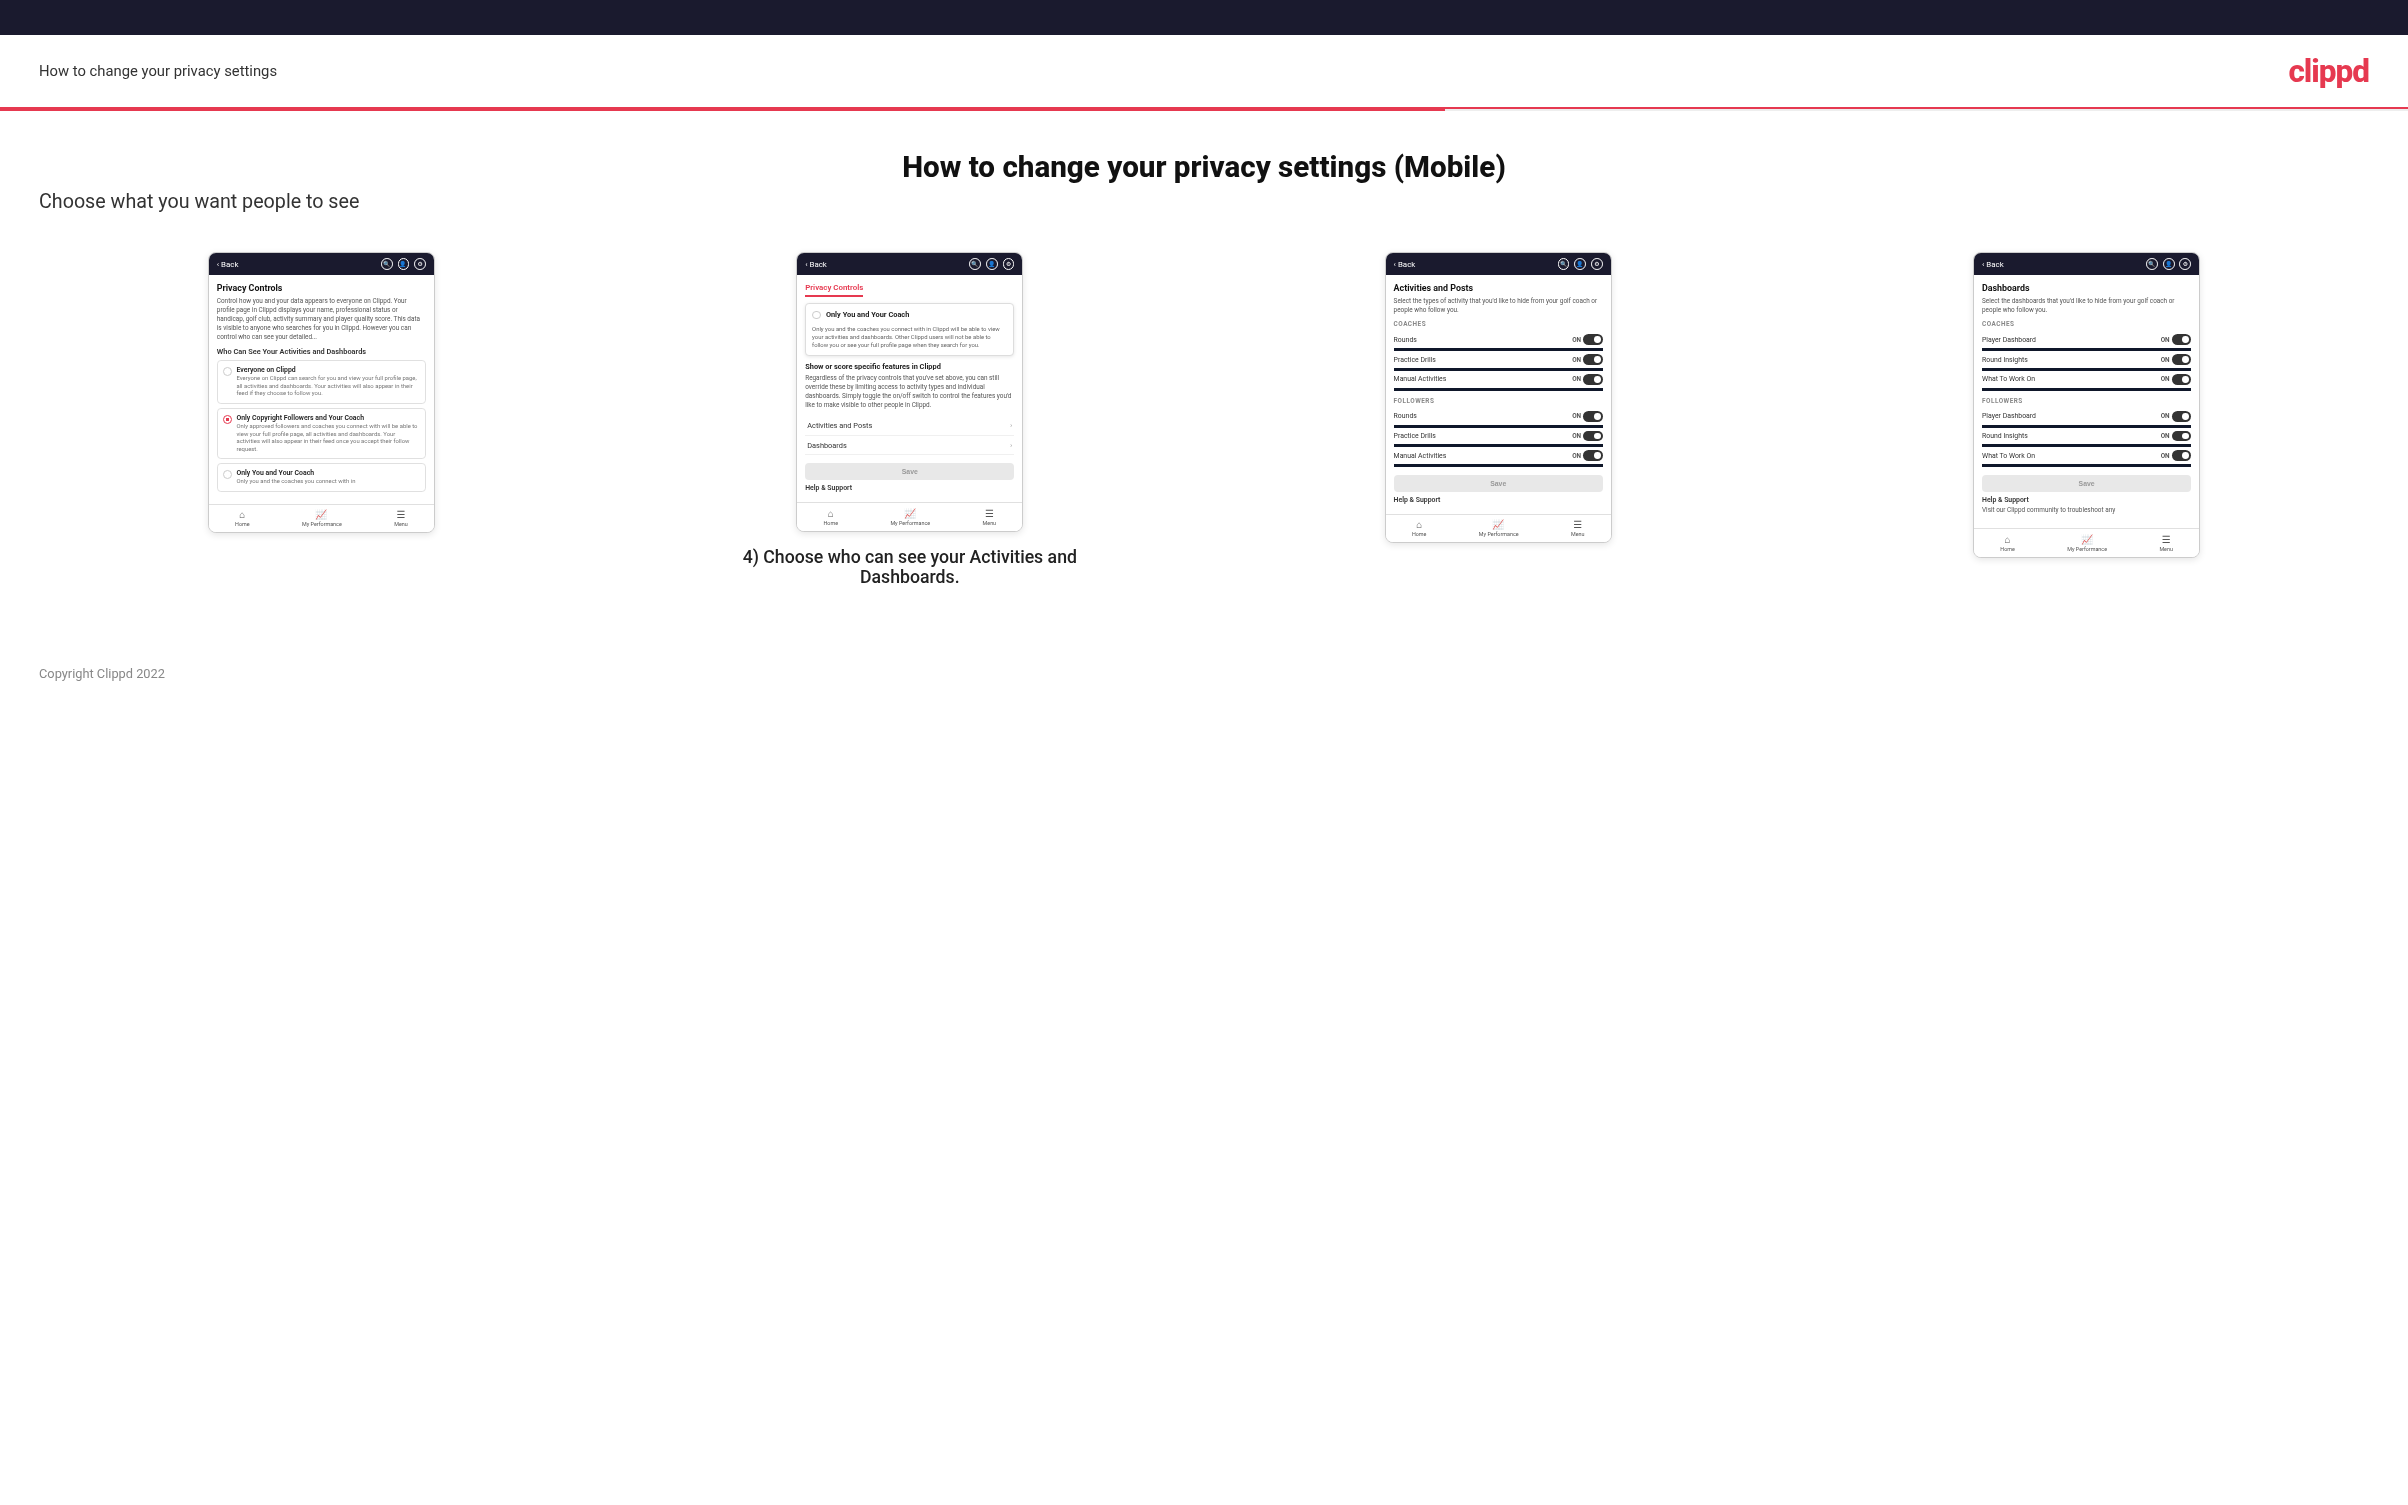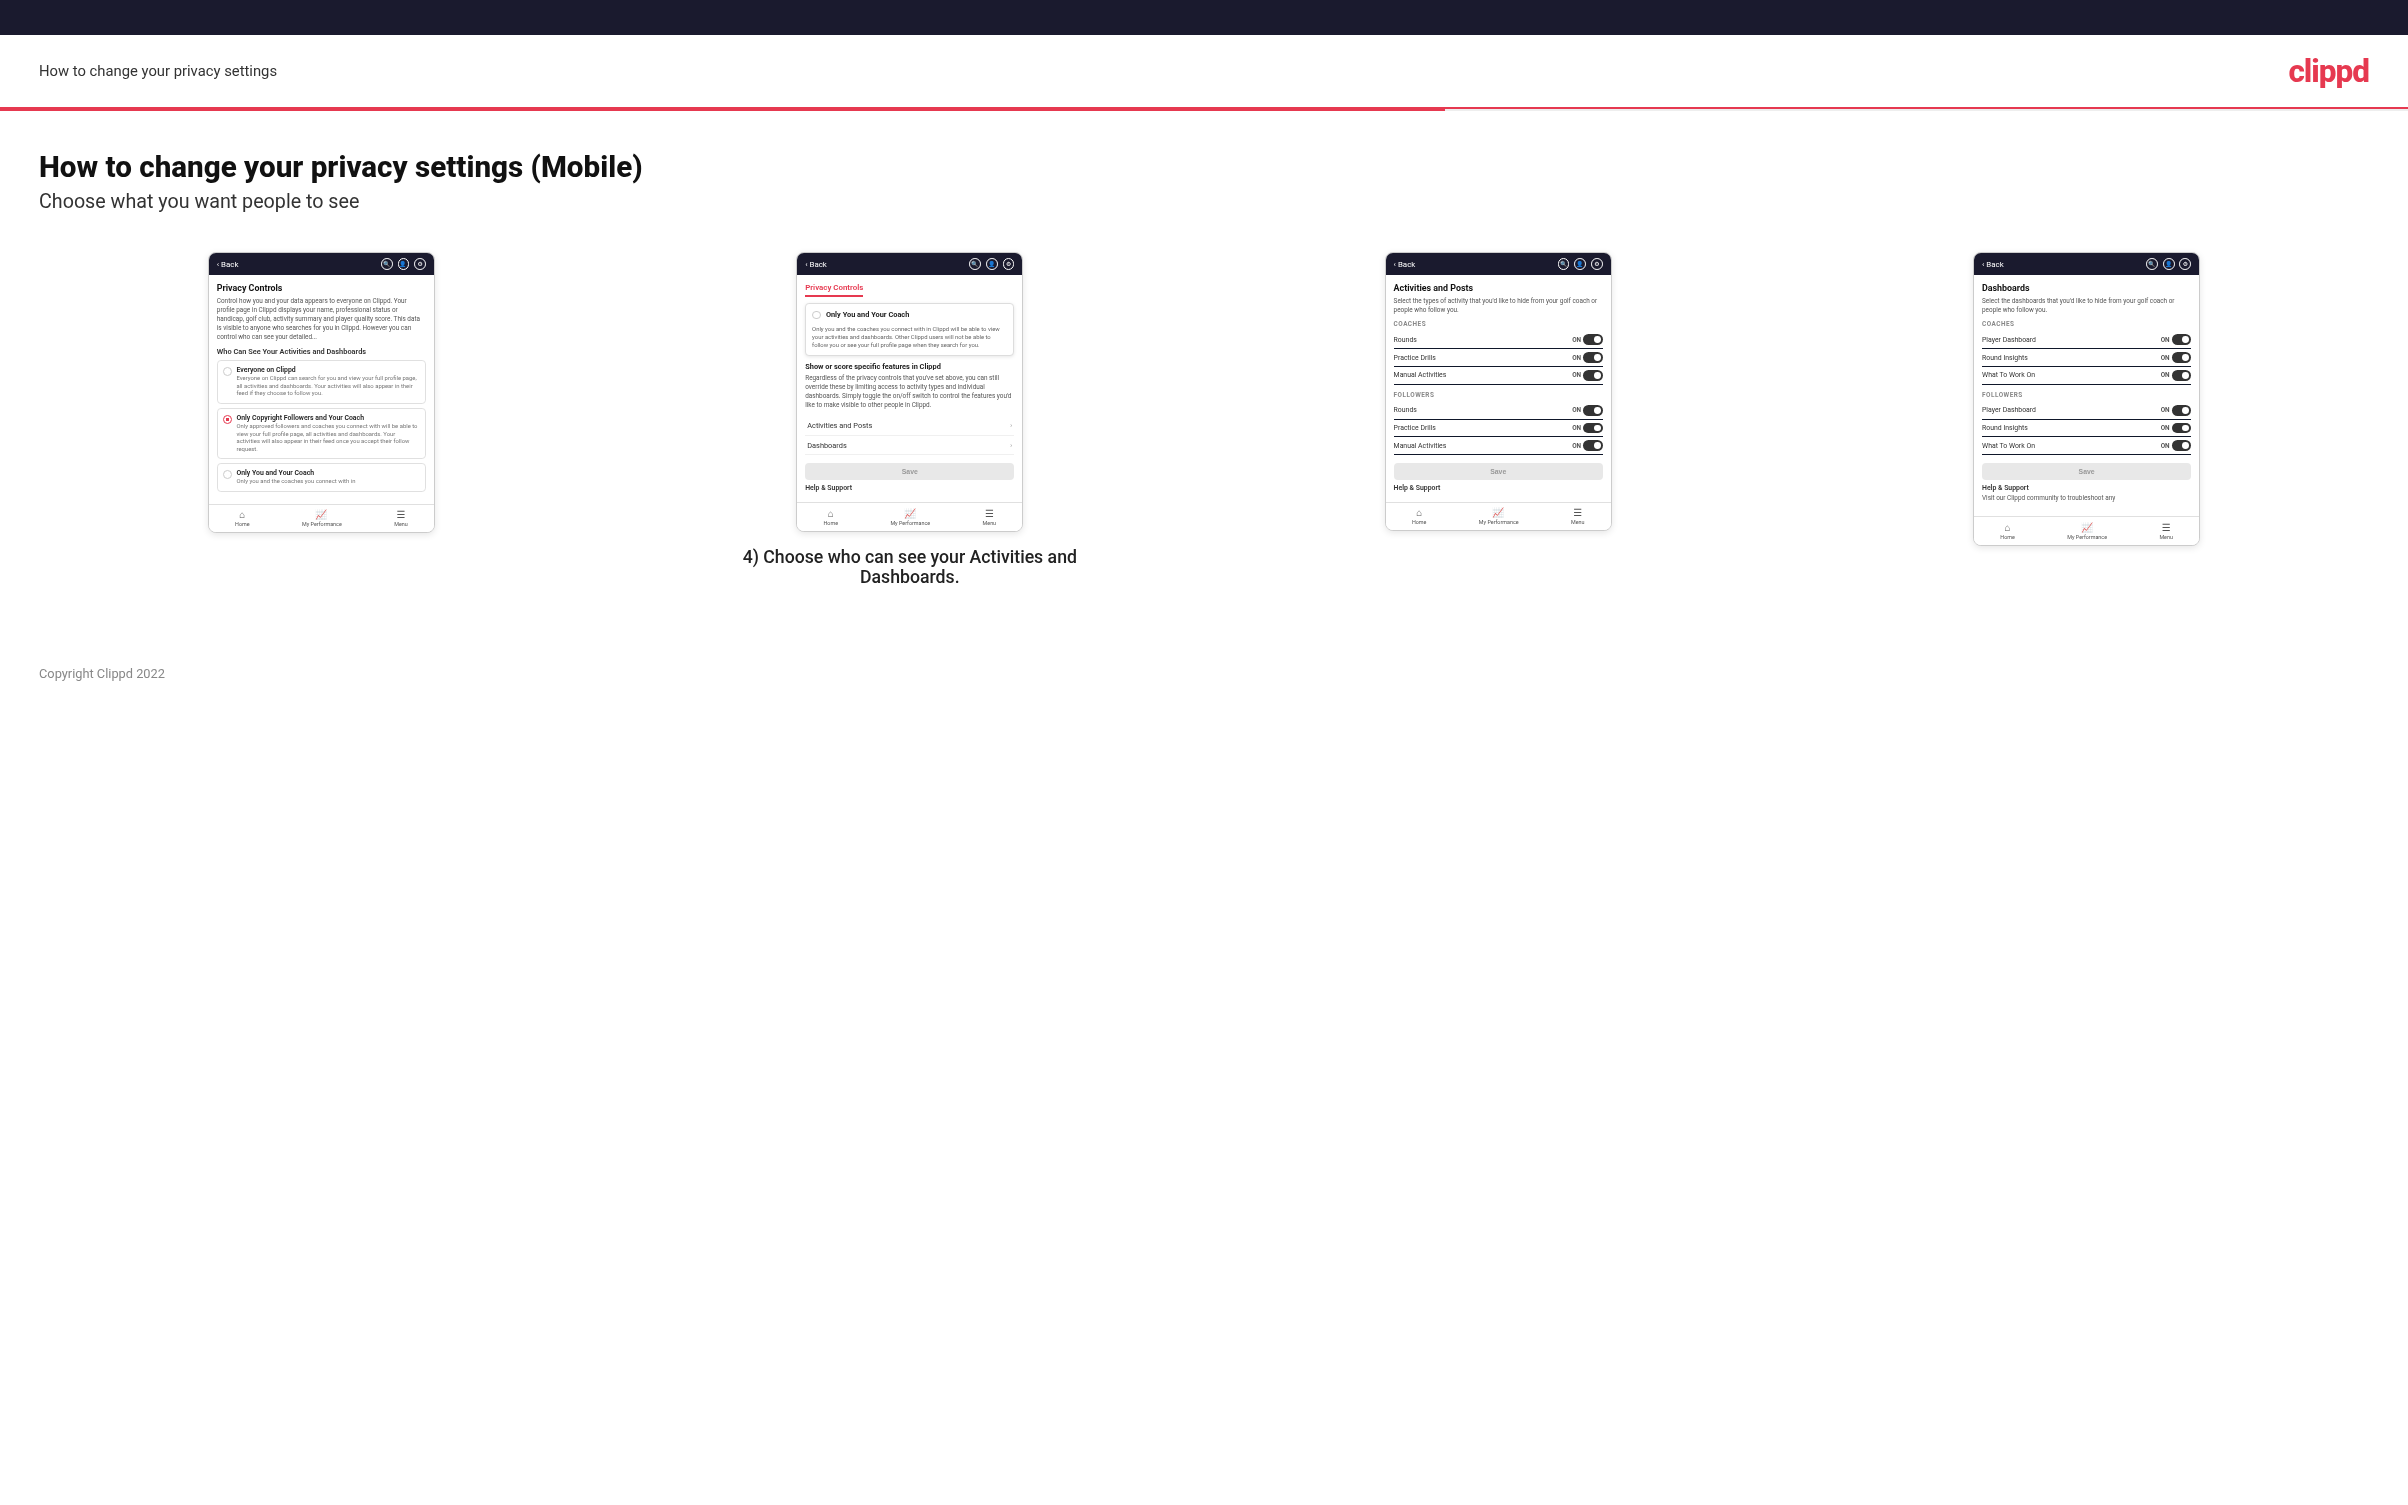--- a/index.html
+++ b/index.html
@@ -36,20 +36,21 @@
     }
     
     .main-content {
       padding: 39px 39px 59px 39px;
     }
     .page-title {
       font-size: 29.6px;
       font-weight: 800;
       color: #111;
       margin-bottom: 5.9px;
+      text-align: center;
     }
     .page-subtitle {
       font-size: 19.7px;
       color: #333;
       margin-bottom: 39px;
     }
     
     .screenshots-row {
       display: flex;
       gap: 23.6px;
@@ -161,21 +162,21 @@
       font-size: 5.9px;
       color: #777;
       line-height: 1.3;
     }
     
     .toggle-row {
       display: flex;
       align-items: center;
       justify-content: space-between;
       padding: 3px 0;
-      border-bottom: 1px solid #0f172a;
+      border-bottom: 3px solid #0f172a;
     }
     .toggle-label {
       font-size: 6.9px;
       color: #333;
     }
     .toggle {
       width: 19.7px;
       height: 10.8px;
       border-radius: 5.9px;
       background: #333;

